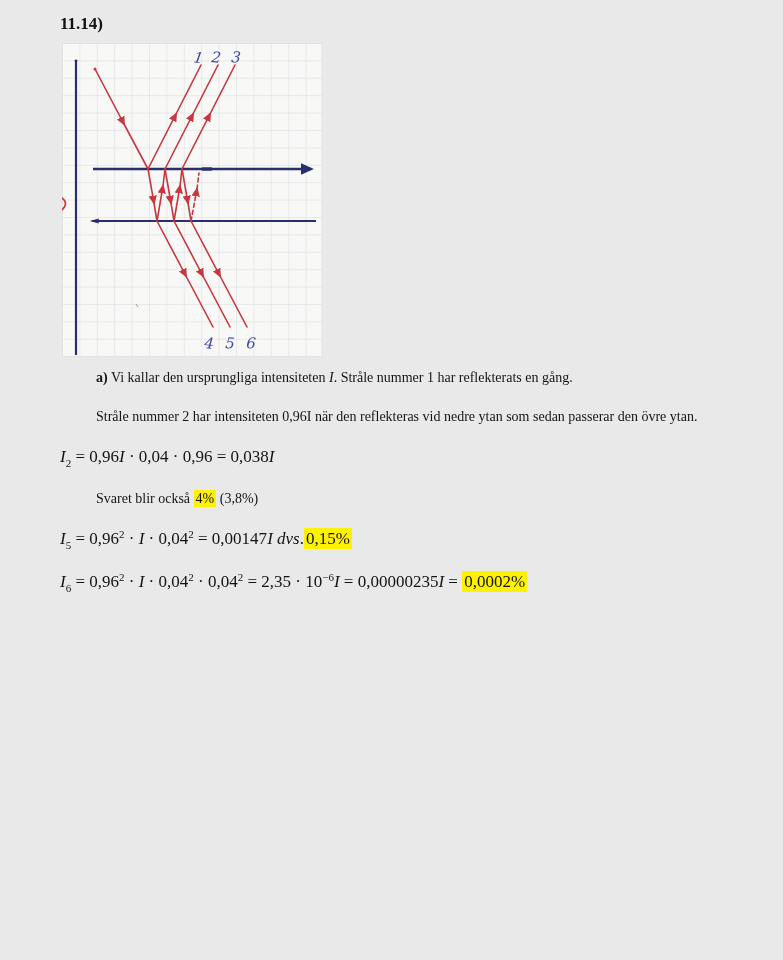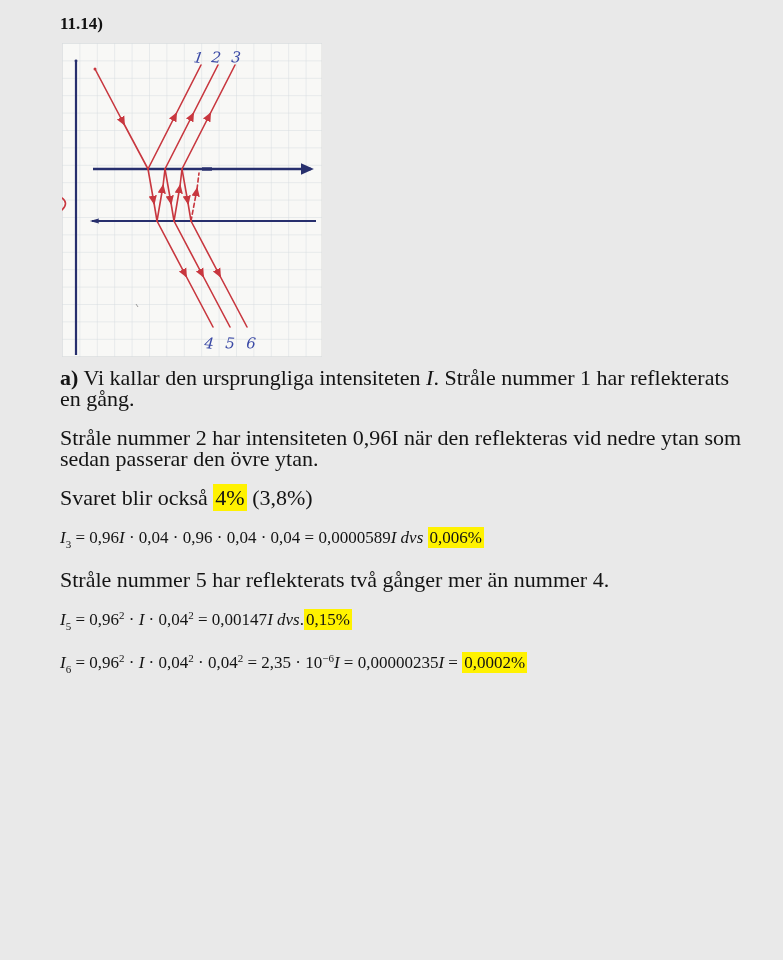--- a/index.html
+++ b/index.html
@@ -13,21 +13,21 @@
   .page{padding:13px 20px 0 60px;}
   h1.title{
     font-size:17px;line-height:22px;margin:0 0 8px 0;
     font-weight:bold;color:#111;
   }
   .figure-wrap{margin:0 0 10px 2px;width:260px;height:314px;}
   .figure-wrap svg{display:block;}
 
   .content{width:692px;}
   .content p{margin:0 0 18px 0;}
-  p.para{font-size:22px;line-height:21px;}
+  p.para{font-size:14px;line-height:21px;margin-left:36px;}
   p.math{font-size:17px;line-height:24px;font-family:"Liberation Serif",serif;}
 
   .s-n{font-style:normal;}
   .s-b{font-weight:bold;}
   .s-i{font-style:italic;}
   .s-v{font-style:italic;}
   .s-hl{background:#fff200;padding:1px 2px;}
   .s-sub{font-size:11px;position:relative;top:5px;font-style:normal;}
   .s-sup{font-size:11px;position:relative;top:-6px;font-style:normal;}
 
@@ -125,20 +125,19 @@
       <text class="ink-label" x="169" y="19" transform="rotate(4 169 19)">3</text>
       <text class="ink-label" x="142" y="305" transform="rotate(5 142 305)">4</text>
       <text class="ink-label" x="163" y="305" transform="rotate(4 163 305)">5</text>
       <text class="ink-label" x="184" y="305" transform="rotate(4 184 305)">6</text>
     </svg>
   </div>
 
   <div class="content">
       <p class="para"><span class="s-b">a)</span><span class="s-n"> Vi kallar den ursprungliga intensiteten </span><span class="s-i">I</span><span class="s-n">. Stråle nummer 1 har reflekterats en gång.</span></p>
       <p class="para"><span class="s-n">Stråle nummer 2 har intensiteten 0,96I när den reflekteras vid nedre ytan som sedan passerar den övre ytan.</span></p>
+      <p class="math"><span class="s-v">I</span><span class="s-sub">2</span><span class="s-n"> = 0,96</span><span class="s-v">I</span><span class="s-n"> · 0,04 · 0,96 = 0,038</span><span class="s-v">I</span></p>
       <p class="para"><span class="s-n">Svaret blir också </span><span class="s-hl">4%</span><span class="s-n"> (3,8%)</span></p>
-      <p class="math"><span class="s-v">I</span><span class="s-sub">3</span><span class="s-n"> = 0,96</span><span class="s-v">I</span><span class="s-n"> · 0,04 · 0,96 · 0,04 · 0,04 = 0,0000589</span><span class="s-v">I</span><span class="s-n"> </span><span class="s-v">dvs</span><span class="s-n"> </span><span class="s-hl">0,006%</span></p>
-      <p class="para"><span class="s-n">Stråle nummer 5 har reflekterats två gånger mer än nummer 4.</span></p>
       <p class="math"><span class="s-v">I</span><span class="s-sub">5</span><span class="s-n"> = 0,96</span><span class="s-sup">2</span><span class="s-n"> · </span><span class="s-v">I</span><span class="s-n"> · 0,04</span><span class="s-sup">2</span><span class="s-n"> = 0,00147</span><span class="s-v">I</span><span class="s-n"> </span><span class="s-v">dvs</span><span class="s-n">.</span><span class="s-hl">0,15%</span></p>
       <p class="math"><span class="s-v">I</span><span class="s-sub">6</span><span class="s-n"> = 0,96</span><span class="s-sup">2</span><span class="s-n"> · </span><span class="s-v">I</span><span class="s-n"> · 0,04</span><span class="s-sup">2</span><span class="s-n"> · 0,04</span><span class="s-sup">2</span><span class="s-n"> = 2,35 · 10</span><span class="s-sup">−6</span><span class="s-v">I</span><span class="s-n"> = 0,00000235</span><span class="s-v">I</span><span class="s-n"> = </span><span class="s-hl">0,0002%</span></p>
     </div>
 
 </div>
 
 </body></html>

